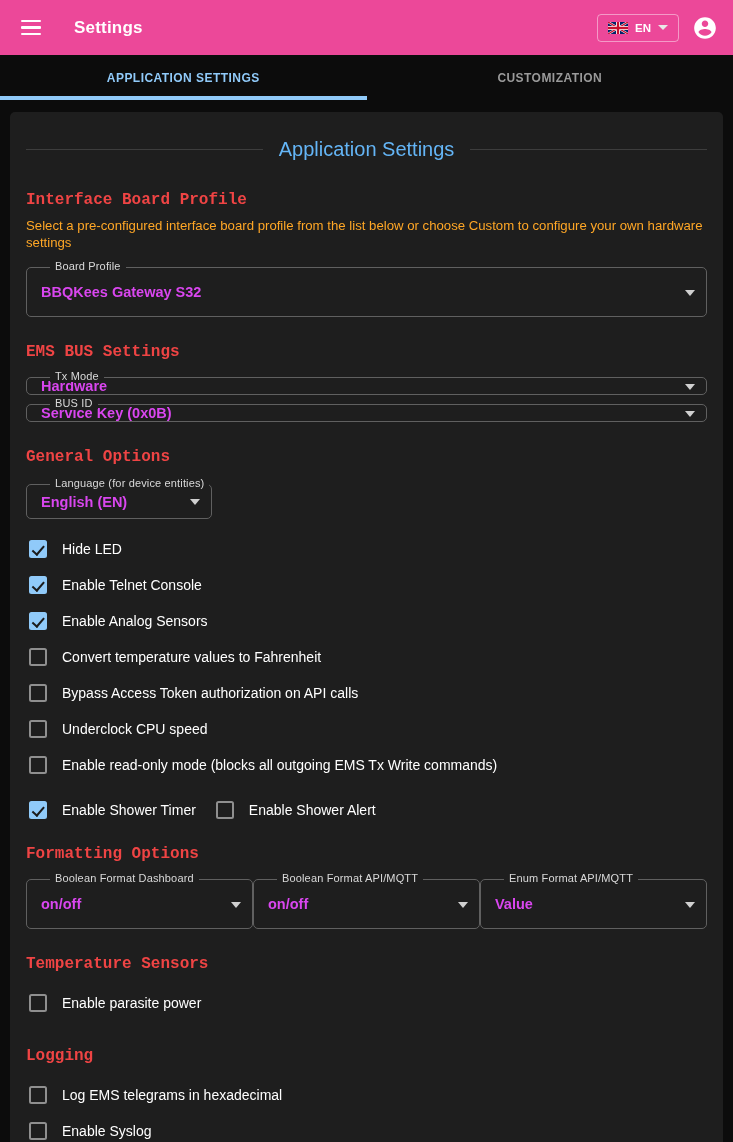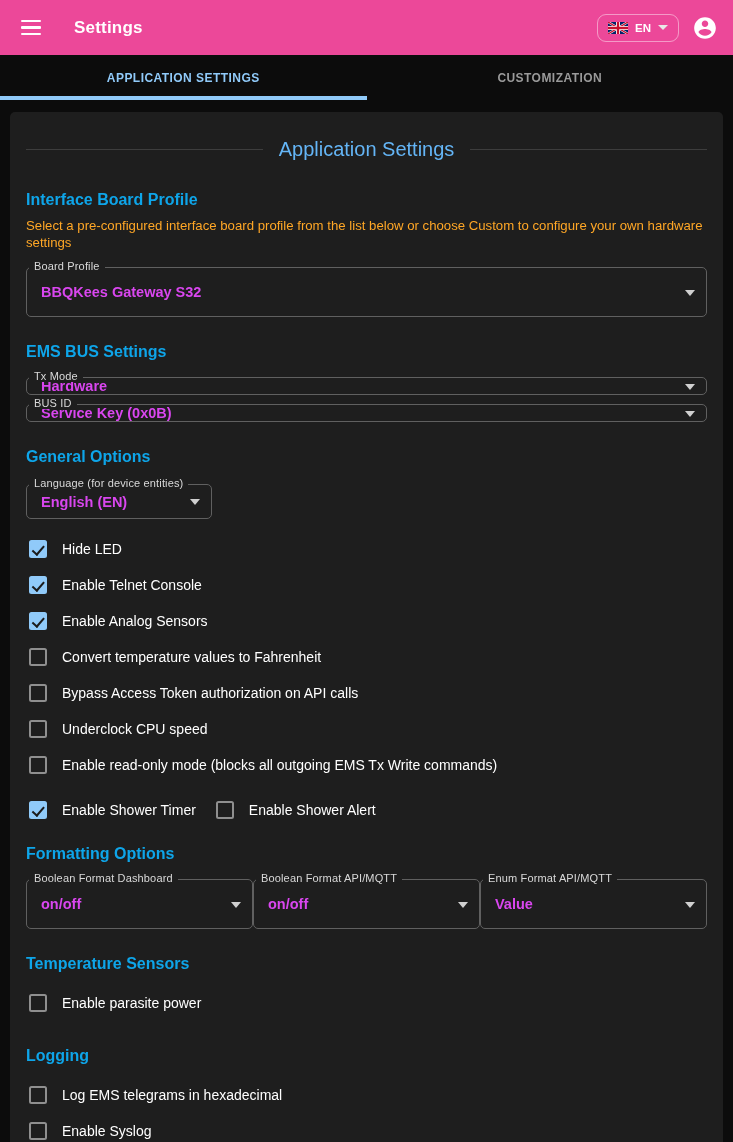--- a/index.html
+++ b/index.html
@@ -16,21 +16,21 @@
     display:flex;align-items:center;
     padding:0 14px 0 14px;box-sizing:border-box;
   }
   .menu-btn{width:34px;height:34px;display:flex;align-items:center;justify-content:center;cursor:pointer;}
   .hamburger{width:20px;display:flex;flex-direction:column;gap:4px;}
   .hamburger span{display:block;height:2.4px;background:#fff;border-radius:1px;}
   .appbar-title{font-size:17px;font-weight:700;margin-left:26px;letter-spacing:.2px;}
   .appbar-spacer{flex:1;}
   .lang-btn{
     display:flex;align-items:center;gap:7px;
-    border:1px solid rgba(255,255,255,.45);border-radius:9px;
+    border:1px solid rgba(255,255,255,.45);border-radius:4px;
     padding:7px 10px;cursor:pointer;
   }
   .lang-label{font-size:11.5px;font-weight:700;color:#fff;}
   .caret-down-sm{width:0;height:0;border-left:5px solid transparent;border-right:5px solid transparent;border-top:5px solid #e8e8e8;}
   .avatar-btn{margin-left:12px;width:28px;height:28px;cursor:pointer;display:flex;align-items:center;justify-content:center;}
   
   .tabbar{height:45px;background:#0c0c0c;display:flex;position:relative;}
   .tab{
     flex:1;display:flex;align-items:center;justify-content:center;
     font-size:12px;font-weight:700;letter-spacing:.45px;
@@ -43,31 +43,31 @@
   
   .paper{
     margin:12px 10px 6px 10px;
     background:#1e1e1e;border-radius:5px;
     padding:26px 16px 12px 16px;box-sizing:border-box;
     min-height:1000px;
   }
   .page-title-row{display:flex;align-items:center;gap:16px;margin-bottom:6px;}
   .page-title-row .line{flex:1;height:1px;background:#3d3d3d;}
   .page-title{color:#64b5f6;font-size:20px;font-weight:400;white-space:nowrap;}
-  .section-h{color:#0ea5e9;font-size:16px;font-weight:700;margin:26px 0 12px 0;}
+  .section-h{color:#ef4444;font-size:16px;font-weight:700;margin:26px 0 12px 0;font-family:Liberation Mono, monospace;}
   .section-h.first{margin-top:30px;}
   .warn-text{color:#ffa726;font-size:13.2px;margin:-4px 0 16px 0;line-height:1.3;}
   
   .sel{
     position:relative;border:1px solid #606060;border-radius:5px;
     height:50px;display:flex;align-items:center;
     padding:0 34px 0 14px;box-sizing:border-box;cursor:pointer;background:#1e1e1e;
   }
   .sel .lbl{
-    position:absolute;top:-8px;left:2px;background:#1e1e1e;
+    position:absolute;top:-8px;left:23px;background:#1e1e1e;
     padding:0 5px;font-size:11px;color:#d9d9d9;letter-spacing:.15px;white-space:nowrap;
   }
   .sel .val{font-size:14.5px;font-weight:600;color:#d946ef;white-space:nowrap;}
   .sel .caret{
     position:absolute;right:11px;top:50%;margin-top:-2.5px;
     width:0;height:0;border-left:5.5px solid transparent;border-right:5.5px solid transparent;border-top:6px solid #d0d0d0;
   }
   .sel.small{height:35px;}
   .row2{display:flex;gap:9px;flex-direction:column;}
   .row2 .sel{flex:1;}

